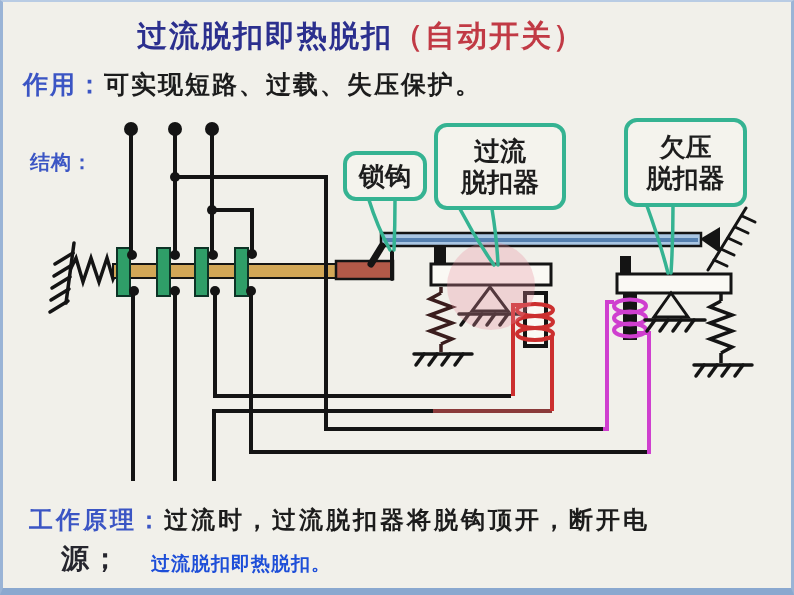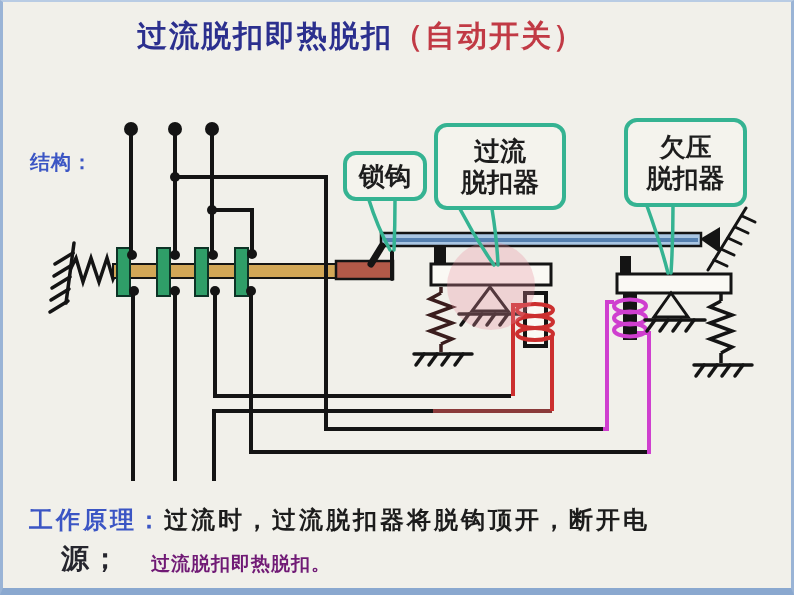--- a/index.html
+++ b/index.html
@@ -33,21 +33,21 @@
     font-weight:bold;color:#1d1d1d;
     white-space:pre-line;line-height:1.18;
     box-sizing:border-box;z-index:3;
   }
   .bubble-lock{left:340px;top:149px;width:84px;height:50px;font-size:26px;text-align:right;}
   .bubble-oc{left:431px;top:121px;width:132px;height:87px;font-size:26px;}
   .bubble-uv{left:621px;top:116px;width:123px;height:89px;font-size:26px;}
 
   .line-principle{left:26px;top:502px;font-size:24px;font-weight:bold;letter-spacing:3px;white-space:nowrap;color:#1c1c1c;}
   .line-source{left:58px;top:538px;font-size:28px;font-weight:bold;letter-spacing:2px;color:#26262e;}
-  .line-note{left:148px;top:549px;font-size:19px;font-weight:bold;letter-spacing:1px;color:#701a75;}
+  .line-note{left:148px;top:549px;font-size:19px;font-weight:bold;letter-spacing:1px;color:#1d4ed8;}
 </style>
 </head>
 <body>
 
 <div id="stage">
 
   <svg id="diagram-svg" viewBox="0 0 794 595">
 
     <g stroke="#141414" stroke-width="3.5" stroke-linecap="round">
       <line x1="71" y1="241" x2="63" y2="301"></line>
@@ -194,20 +194,23 @@
         <path d="M489,207 Q494,238 495,263"></path>
       <path d="M644,204 Q657,240 665,271"></path>
         <path d="M670,204 Q670,240 668,271"></path>
     </g>
   </svg>
 
   <div class="abs title">
     <span class="t-main">过流脱扣即热脱扣</span><span class="t-paren">（自动开关）</span>
   </div>
 
+  <div class="abs line-func">
+    <span class="lbl-blue">作用：</span><span>可实现短路、过载、失压保护。</span>
+  </div>
 
   <div class="abs line-struct lbl-blue">结构：</div>
 
   <div class="abs bubble bubble-lock">锁钩</div>
   <div class="abs bubble bubble-oc">过流
 脱扣器</div>
   <div class="abs bubble bubble-uv">欠压
 脱扣器</div>
 
   <div class="abs line-principle">

